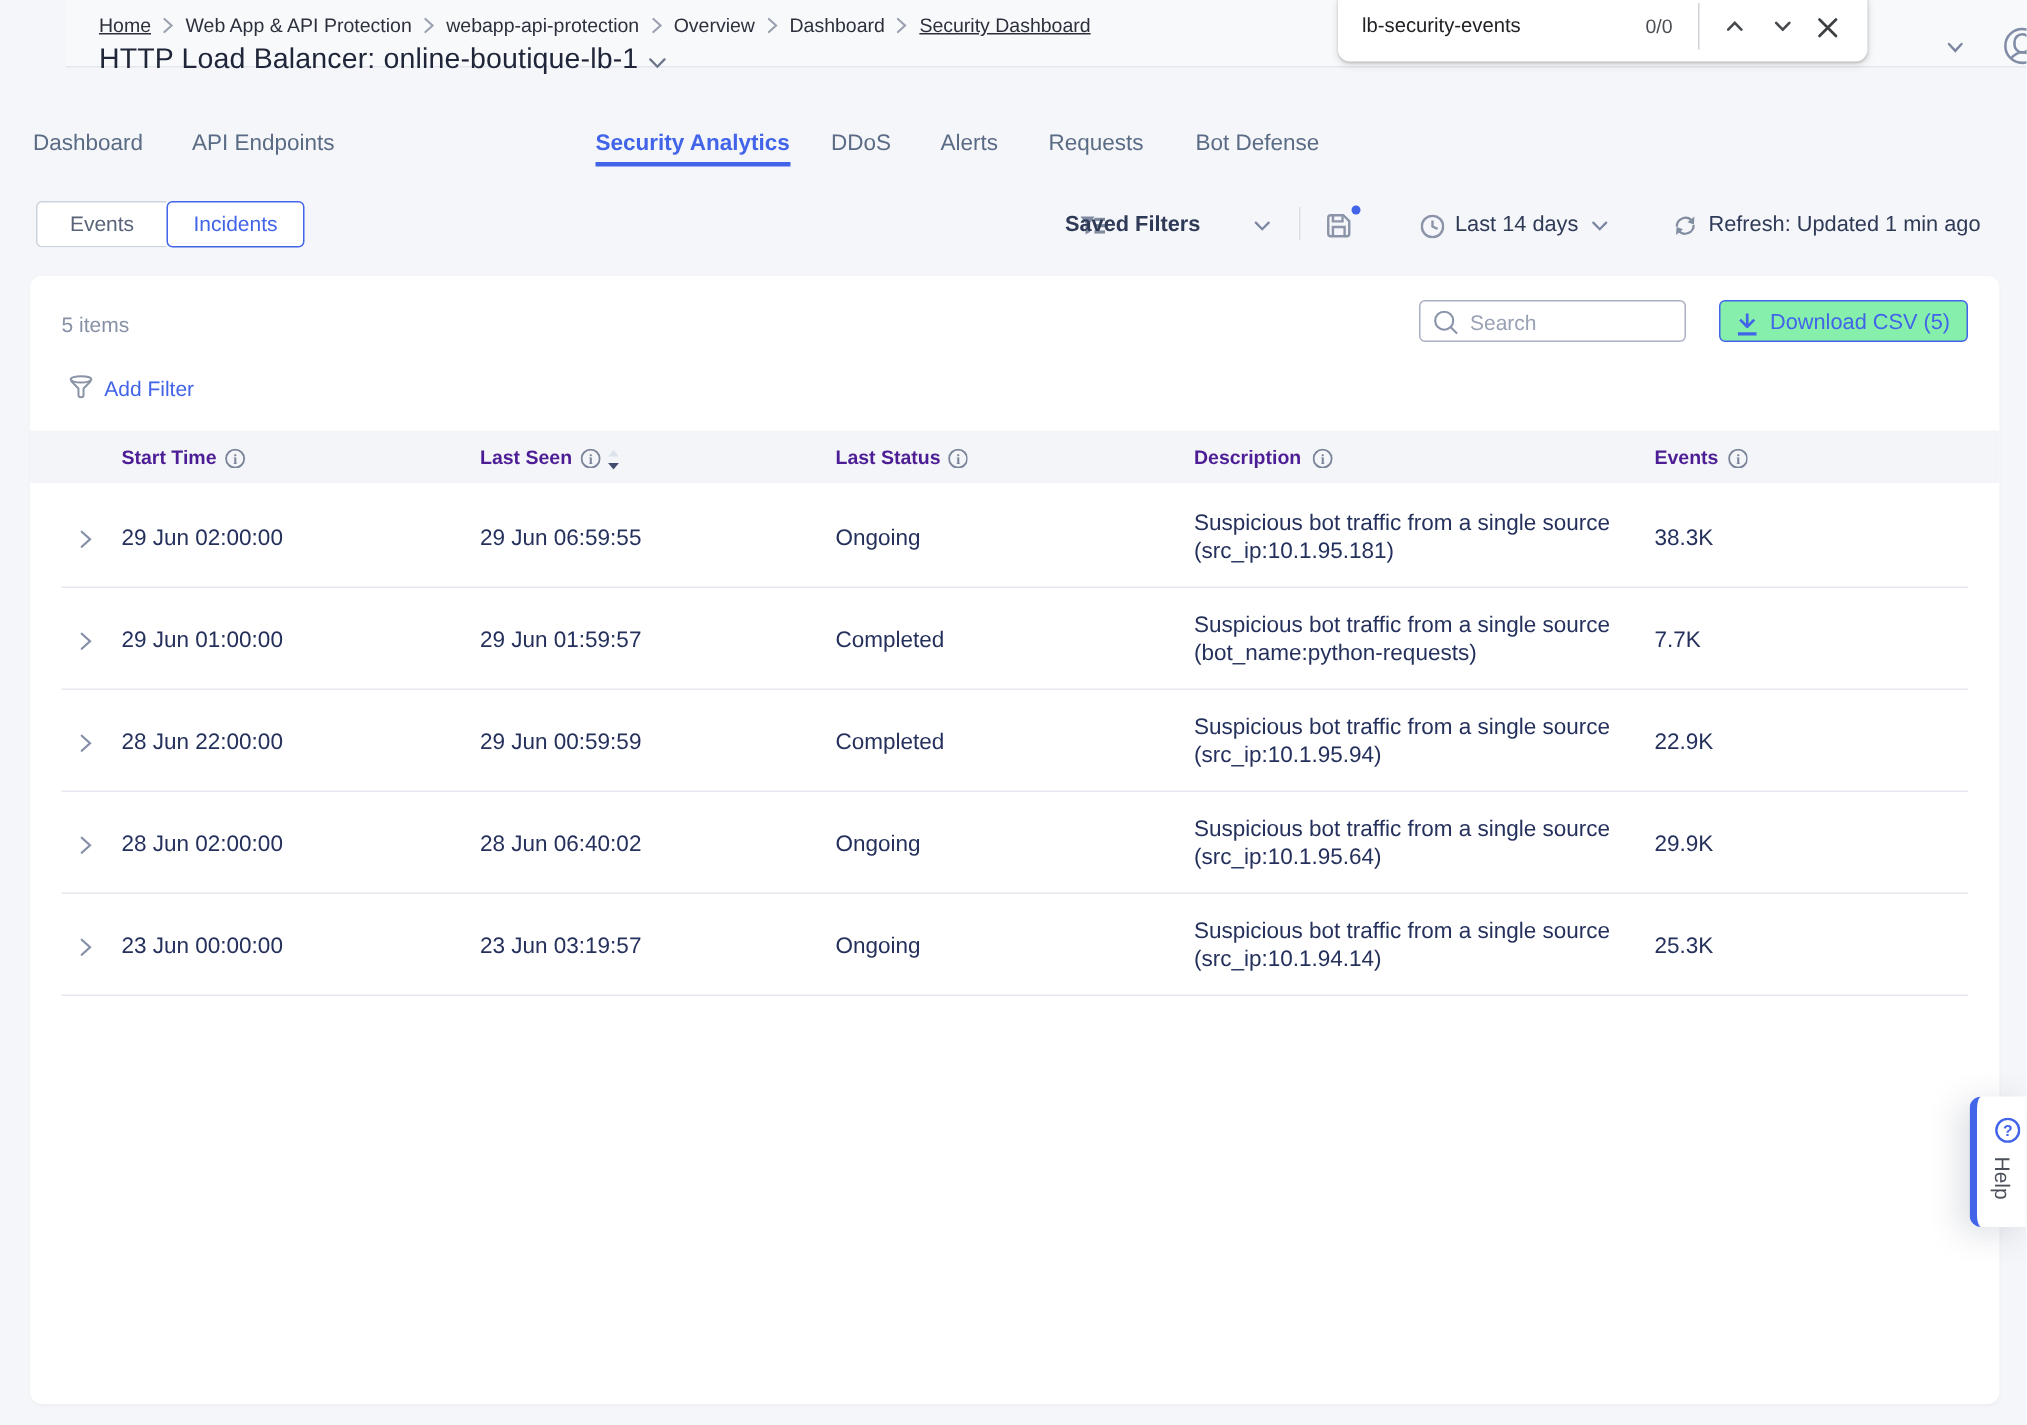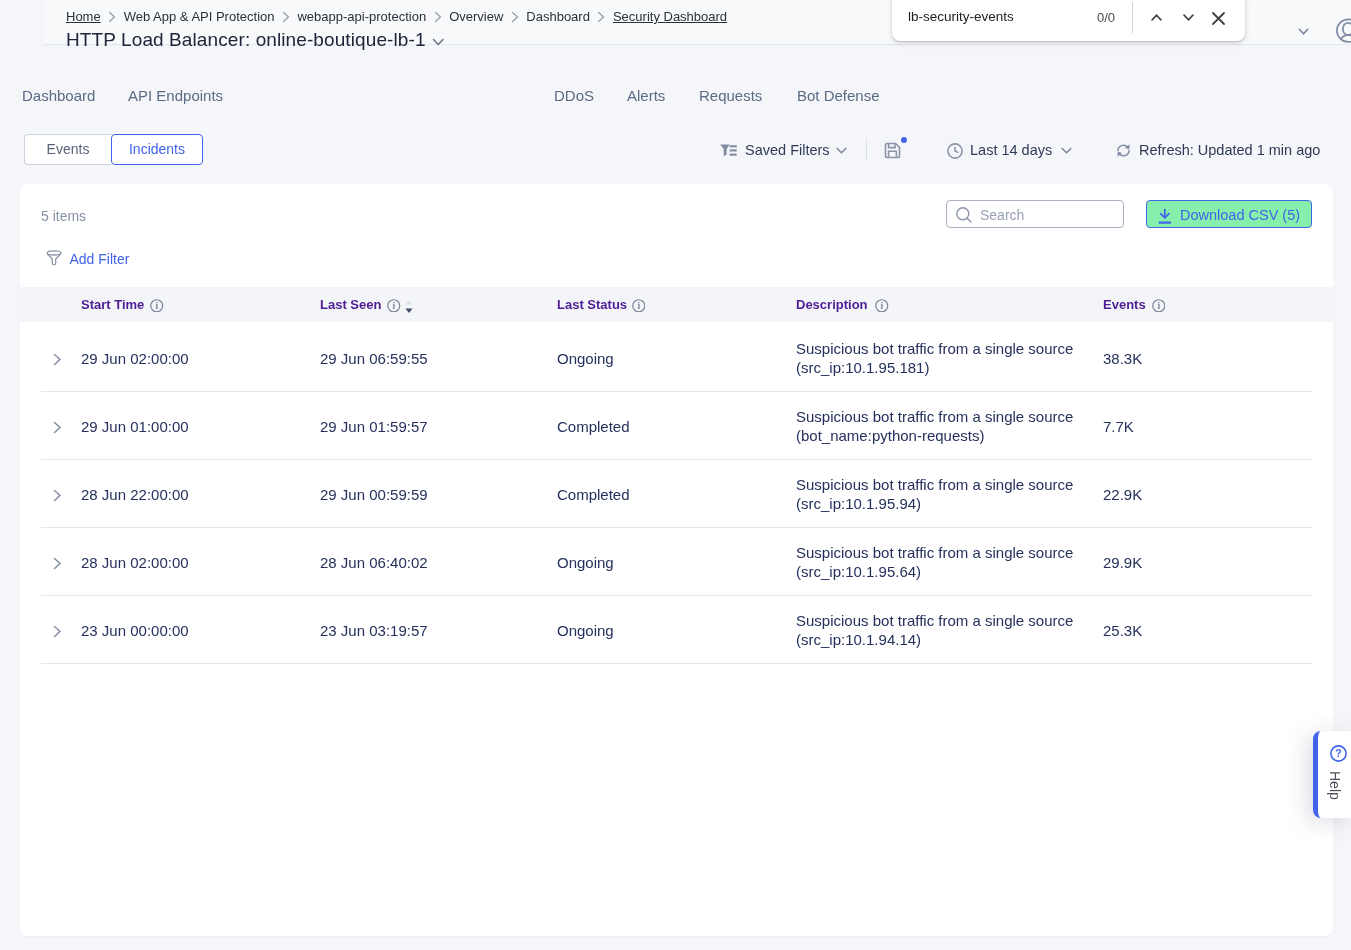--- a/index.html
+++ b/index.html
@@ -83,37 +83,38 @@
       <path d="M4.6 21.0 C7.1 18.1 9.5 16.8 12.2 16.8 C14.9 16.8 17.3 18.1 19.8 21.0" fill="none" stroke="#828ca6" stroke-width="1.7"></path>
     </svg>
   <svg class="abs" style="left:1323px;top:27px;" width="11" height="8" viewBox="0 0 11 8">
       <path d="M1.3 1.3 L5.5 5.9 L9.7 1.3" fill="none" stroke="#7c86a0" stroke-width="1.6" stroke-linecap="round"></path>
     </svg>
 </div>
 
 <div id="tabs">
   <span class="tab" style="left:22px;">Dashboard</span>
     <span class="tab" style="left:128px;">API Endpoints</span>
+    <span class="tab active" style="left:397px;">Security Analytics</span>
     <span class="tab" style="left:554px;">DDoS</span>
     <span class="tab" style="left:627px;">Alerts</span>
     <span class="tab" style="left:699px;">Requests</span>
     <span class="tab" style="left:797px;">Bot Defense</span>
 </div>
 
 <div id="seg"><span class="sb ev">Events</span><span class="sb inc">Incidents</span></div>
 
 <div id="toolrow">
 
   <svg class="abs" style="left:719.5px;top:143.5px;" width="17" height="13" viewBox="0 0 17 13">
       <path d="M0.3 0.4 H9.7 L6.6 4.9 V10.6 L3.7 12.3 V4.9 Z" fill="#808b9f"></path>
       <rect x="9.6" y="1.2" width="7.1" height="2.1" fill="#808b9f"></rect>
       <rect x="9.6" y="5.4" width="7.1" height="2.1" fill="#808b9f"></rect>
       <rect x="9.6" y="9.6" width="7.1" height="2.1" fill="#808b9f"></rect>
     </svg>
-  <span class="abs" style="left:745px;top:142px;">Saved Filters</span>
+  <span class="abs" style="left:710px;top:142px;font-weight:bold;">Saved Filters</span>
   <svg class="abs" style="left:836px;top:147px;" width="11" height="8" viewBox="0 0 11 8">
       <path d="M1.2 1.4 L5.5 5.8 L9.8 1.4" fill="none" stroke="#7c86a0" stroke-width="1.5" stroke-linecap="round"></path>
     </svg>
   <div class="abs" style="left:866px;top:138px;width:1px;height:22px;background:#dcdfe8;"></div>
 
   <svg class="abs" style="left:884px;top:142px;" width="17" height="17" viewBox="0 0 17 17">
       <path d="M1.5 3.2 Q1.5 1.5 3.2 1.5 H11.6 L15.5 5.4 V13.8 Q15.5 15.5 13.8 15.5 H3.2 Q1.5 15.5 1.5 13.8 Z" fill="none" stroke="#8b94a8" stroke-width="1.6" stroke-linejoin="round"></path>
       <path d="M4.6 1.8 V5.6 H11 V2.2" fill="none" stroke="#8b94a8" stroke-width="1.6"></path>
       <path d="M4.6 15.2 V9.3 H12.4 V15.2" fill="none" stroke="#8b94a8" stroke-width="1.6"></path>
     </svg>

